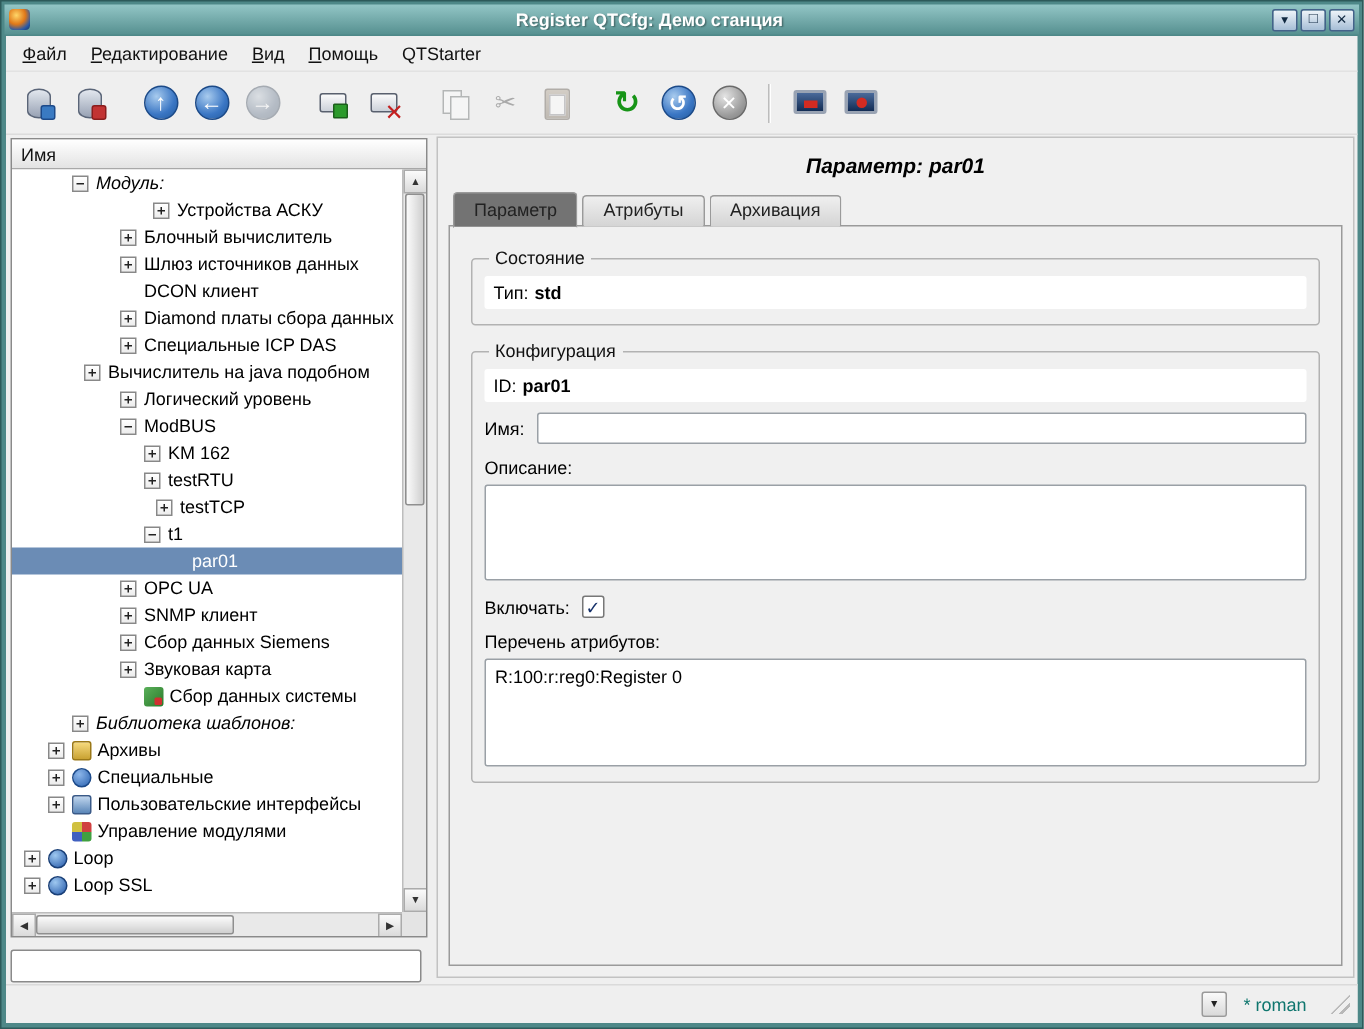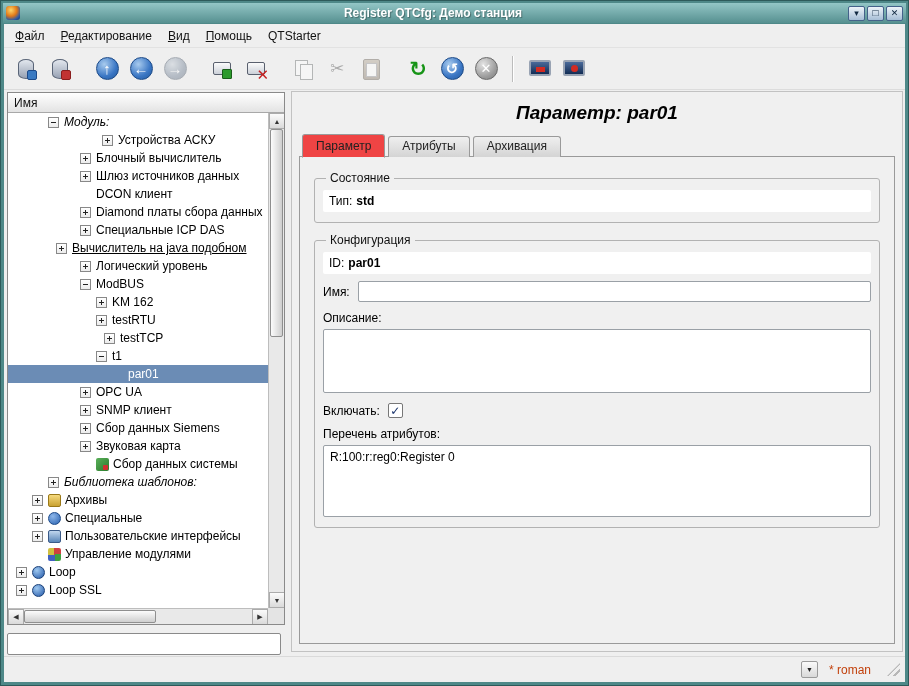--- a/index.html
+++ b/index.html
@@ -113,25 +113,25 @@
     border:1px solid #8f8f8f;border-radius:2px;}
   .hthumb{position:absolute;top:1px;bottom:1px;left:0;width:58%;background:linear-gradient(#fcfcfc,#cfcfcf);
     border:1px solid #8f8f8f;border-radius:2px;}
 
   .filter-input{position:absolute;left:3px;top:543px;width:274px;height:22px;border:1px solid #8a8a8a;border-radius:2px;
     background:#fff;padding:2px 5px;font:12px "Liberation Sans",sans-serif;outline:none;}
 
   
   .right-panel{position:absolute;left:287px;top:1px;width:612px;height:561px;border:1px solid #c2c2c2;background:#f0f0f0;
     display:flex;flex-direction:column;}
-  .panel-title{text-align:center;font-weight:bold;font-style:italic;font-size:19px;padding:10px 0 9px;color:#000;}
+  .panel-title{text-align:center;font-weight:bold;font-style:italic;font-size:14px;padding:10px 0 9px;color:#000;}
   .tabbar{height:24px;display:flex;align-items:flex-end;padding-left:10px;position:relative;z-index:2;}
   .tab{height:21px;line-height:19px;padding:0 13px;background:linear-gradient(#efefef,#d4d4d4);
     border:1px solid #9a9a9a;border-bottom:none;border-radius:3px 3px 0 0;margin-right:3px;color:#222;}
-  .tab.active{height:24px;line-height:23px;background:#ef4444;margin-bottom:-1px;border-bottom:1px solid #f0f0f0;}
+  .tab.active{height:24px;line-height:23px;background:#737373;margin-bottom:-1px;border-bottom:1px solid #f0f0f0;}
   .tabpane{flex:1;border:1px solid #9a9a9a;margin:-1px 7px 7px;background:#f0f0f0;padding:12px 14px;overflow:hidden;}
 
   fieldset.group{border:1px solid #b2b2b2;border-radius:3px;margin:2px 0 10px;padding:5px 8px 10px;}
   fieldset.group legend{padding:0 4px;margin-left:3px;color:#111;}
   .white-row{background:#fff;border-radius:2px;padding:4px 6px;min-height:22px;color:#000;}
   .white-row span{margin-right:4px;}
   .row{display:flex;align-items:center;margin-top:7px;}
   .row label{margin-right:8px;white-space:nowrap;}
   .text-input{flex:1;height:21px;border:1px solid #9aa0a6;border-radius:2px;background:#fff;padding:2px 5px;
     font:12px "Liberation Sans",sans-serif;outline:none;}
@@ -140,21 +140,21 @@
     font:12px "Liberation Sans",sans-serif;padding:3px 5px;outline:none;}
   .checkbox{width:15px;height:15px;border:1px solid #777;background:#fff;border-radius:2px;display:inline-flex;
     align-items:center;justify-content:center;font-size:12px;font-weight:bold;color:#16316a;line-height:1;}
   .attrs-box{height:72px;border:1px solid #9aa0a6;border-radius:2px;background:#fff;padding:4px 6px;color:#000;overflow:hidden;}
 
   
   .statusbar{position:absolute;left:0;right:0;bottom:0;height:26px;background:#efefef;border-top:1px solid #dadada;
     display:flex;align-items:center;justify-content:flex-end;padding-right:5px;}
   .combo-btn{width:17px;height:17px;border:1px solid #9a9a9a;border-radius:2px;background:linear-gradient(#fafafa,#d9d9d9);
     display:flex;align-items:center;justify-content:center;font-size:7px;color:#222;margin-right:11px;}
-  .user-label{color:#c2410c;margin-right:16px;}
+  .user-label{color:#0f766e;margin-right:16px;}
   .grip{width:13px;height:13px;background:
     repeating-linear-gradient(135deg,transparent 0 3px,#b8b8b8 3px 5px);
     clip-path:polygon(100% 0,100% 100%,0 100%);}
 </style>
 </head>
 <body>
 
 <div class="frame">
   <div class="titlebar">
     <span class="app-icon"></span>
@@ -255,21 +255,21 @@
               <span class="tlabel">DCON клиент</span>
             </div>
             <div class="trow" style="padding-left: 72px;">
               <span class="exp plus"></span>
               <span class="tlabel">Diamond платы сбора данных</span>
             </div>
             <div class="trow" style="padding-left: 72px;">
               <span class="exp plus"></span>
               <span class="tlabel">Специальные ICP DAS</span>
             </div>
-            <div class="trow" style="padding-left: 48px; text-decoration: underline;">
+            <div class="trow" style="padding-left: 48px;">
               <span class="exp plus"></span>
               <span class="tlabel">Вычислитель на java подобном</span>
             </div>
             <div class="trow" style="padding-left: 72px;">
               <span class="exp plus"></span>
               <span class="tlabel">Логический уровень</span>
             </div>
             <div class="trow" style="padding-left: 72px;">
               <span class="exp minus"></span>
               <span class="tlabel">ModBUS</span>

